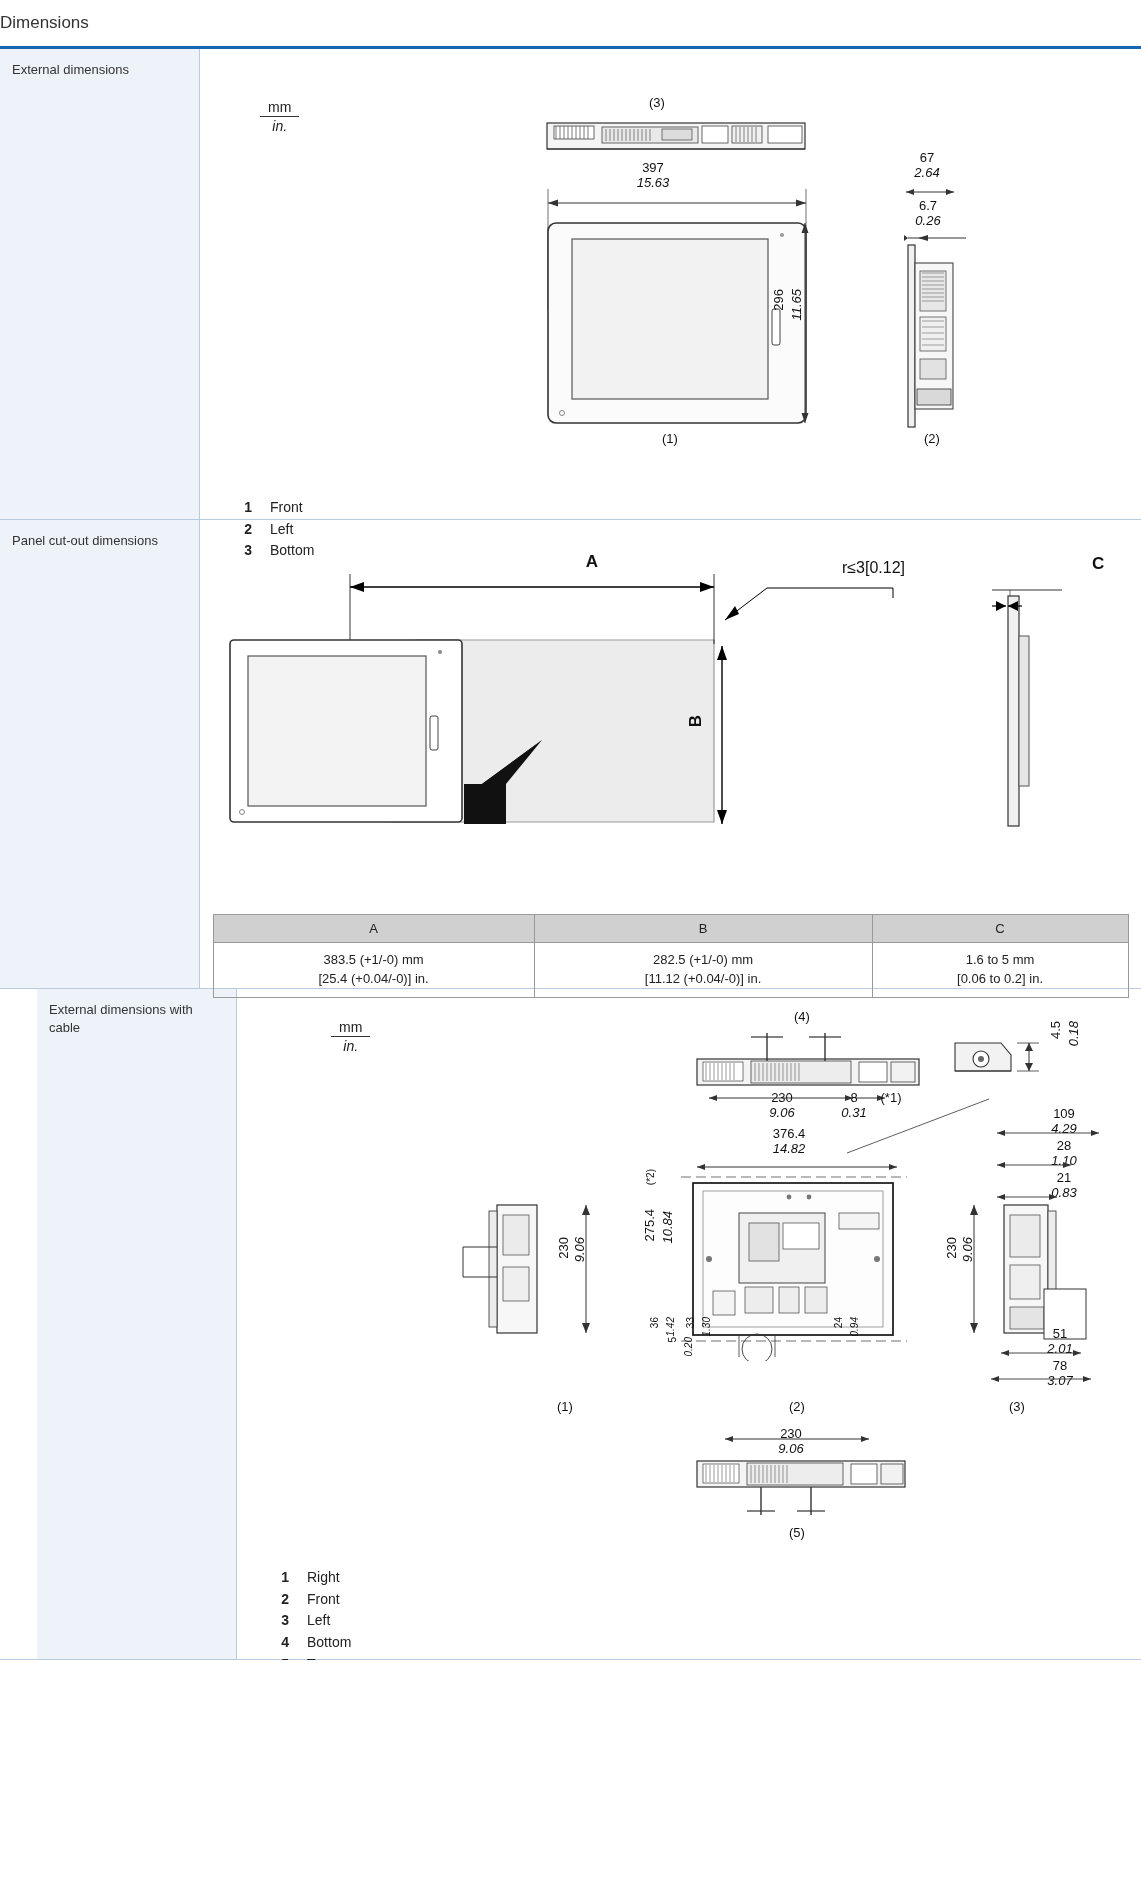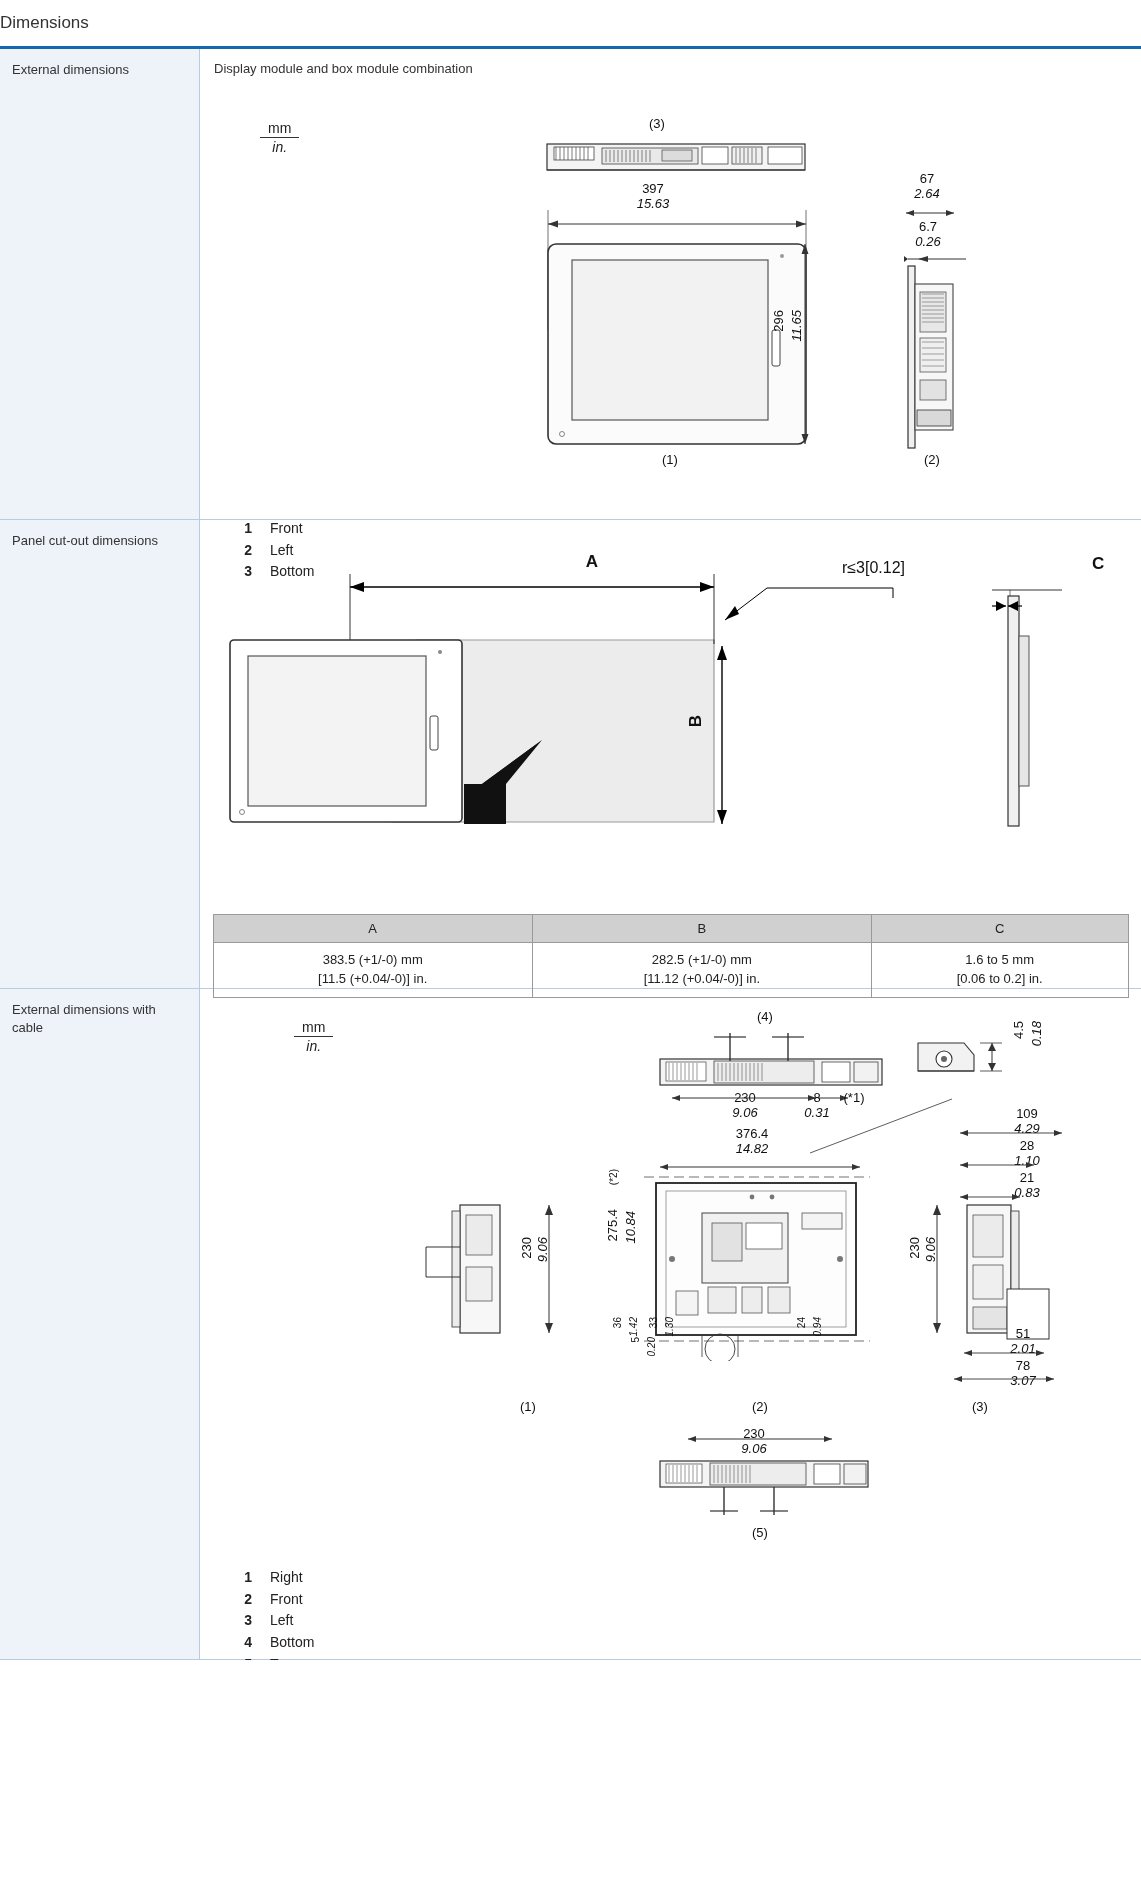--- a/index.html
+++ b/index.html
@@ -15,21 +15,21 @@
   .page-header{
     height:46px;
     border-bottom:3px solid #1667b1;
     display:flex;align-items:center;
     background:#ffffff;
   }
   .page-header .title{font-size:17px;color:#333;}
 
   
   .row{display:flex;border-bottom:1px solid #b9cbe0;}
-  .row:last-child{border-bottom:1px solid #b9cbe0;}
+  .row:last-child{border-bottom:1px solid #b9cbe0;padding-left:37px;}
   .label-cell{
     width:200px;min-width:200px;
     background:#eef3fa;
     border-right:1px solid #b9cbe0;
     padding:12px 10px 12px 12px;
     font-size:13px;color:#333;
     line-height:1.35;
     box-sizing:border-box;
   }
   .content-cell{
@@ -102,21 +102,20 @@
 
 <div class="page">
 
   <div class="page-header">
     <div class="title">Dimensions</div>
   </div>
 
   <div class="row">
     <div class="label-cell">External dimensions</div>
     <div class="content-cell" style="height:470px;">
-      <div class="caption">Display module and box module combination</div>
 
       <div class="drawing" style="height:430px;">
 
         <div class="units" style="left:48px;top:40px;">
           <span class="mm">mm</span>
           <span class="inch">in.</span>
         </div>
 
         <div class="viewlabel" style="left:437px;top:36px;">(3)</div>
 
@@ -331,21 +330,21 @@
           <tr>
             <th>A</th>
             <th>B</th>
             <th>C</th>
           </tr>
         </thead>
         <tbody>
           <tr>
             <td>
               <div>383.5 (+1/-0) mm</div>
-              <div>[11.5 (+0.04/-0)] in.</div>
+              <div>[25.4 (+0.04/-0)] in.</div>
             </td>
             <td>
               <div>282.5 (+1/-0) mm</div>
               <div>[11.12 (+0.04/-0)] in.</div>
             </td>
             <td>
               <div>1.6 to 5 mm</div>
               <div>[0.06 to 0.2] in.</div>
             </td>
           </tr>

